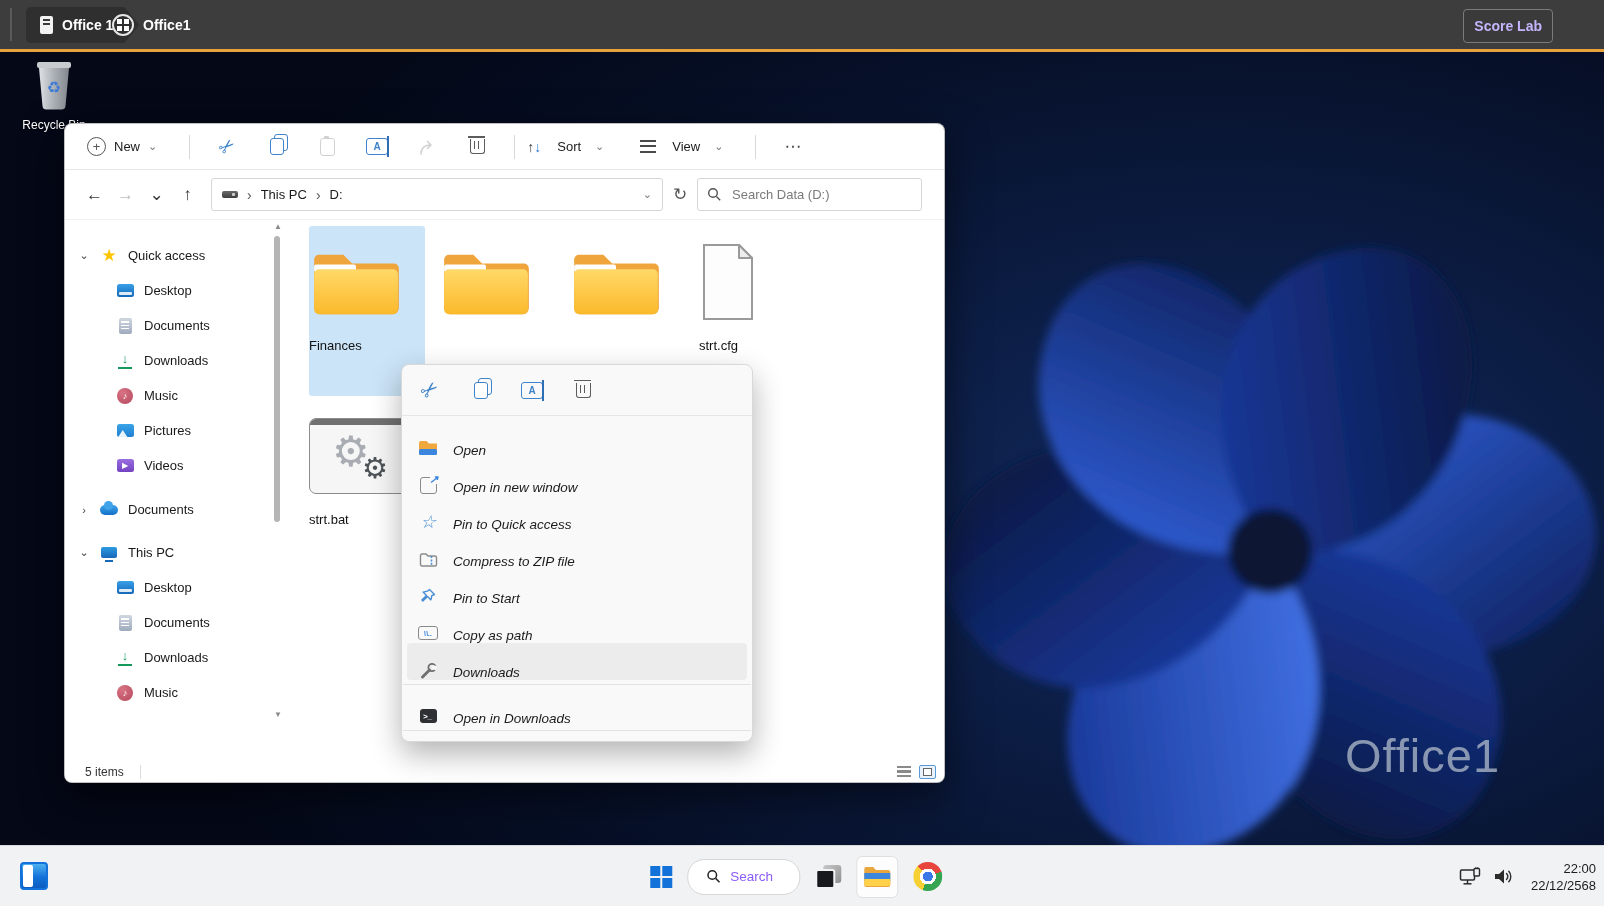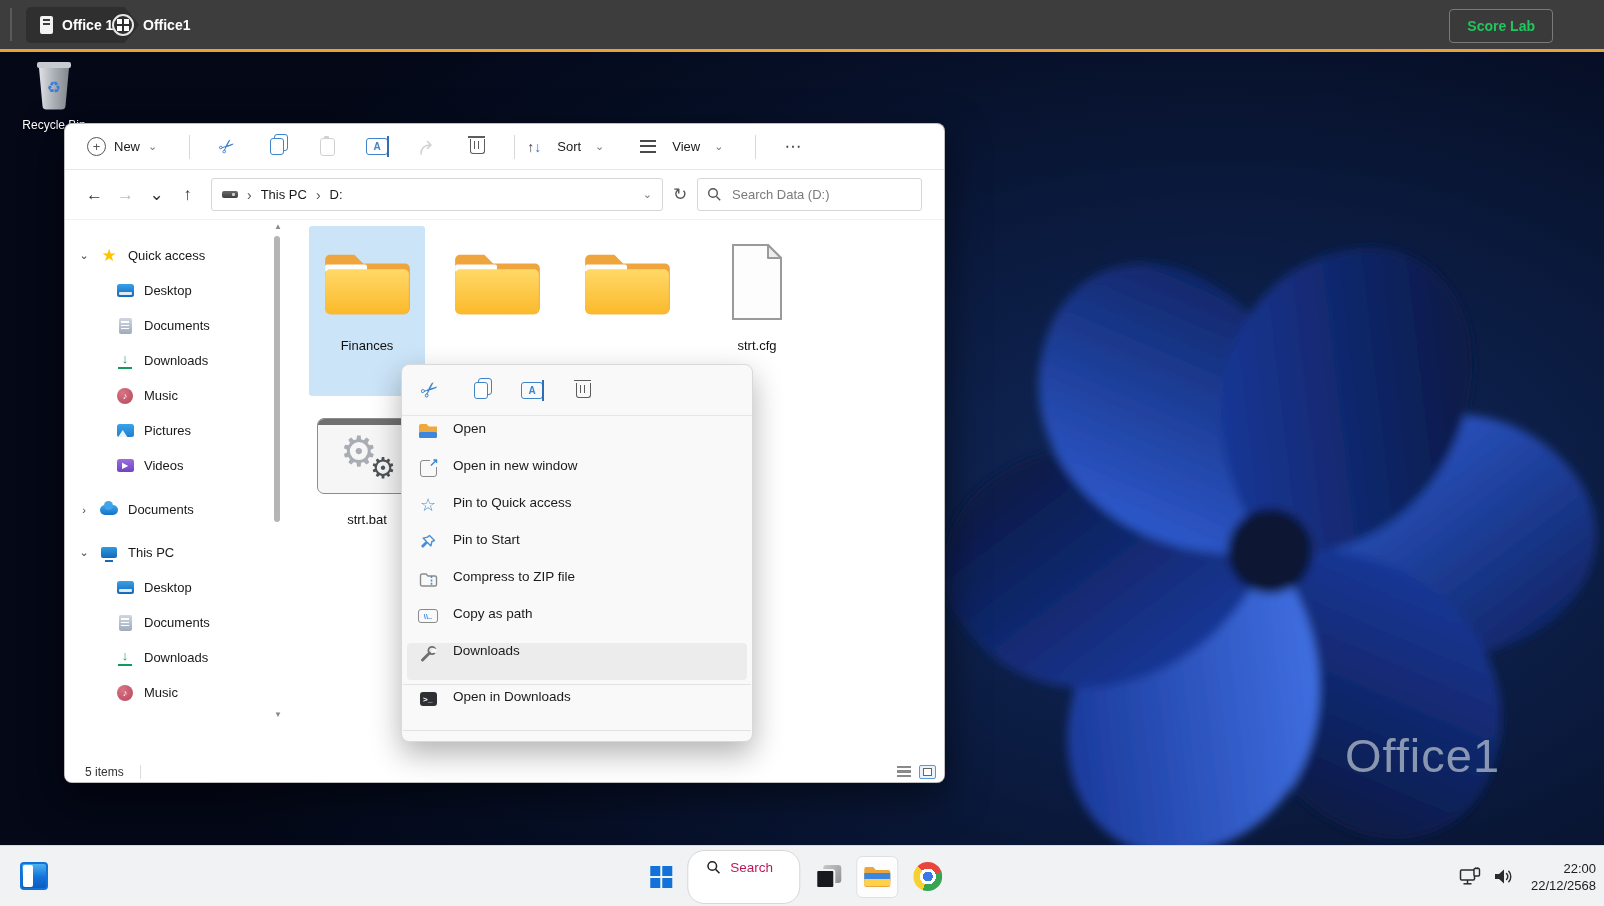--- a/index.html
+++ b/index.html
@@ -15,22 +15,22 @@
        clip-path:polygon(0 0,calc(100% - 15px) 0,100% 50%,calc(100% - 15px) 100%,0 100%);
        border-radius:5px;font-size:14px;font-weight:700;}
   .pc-icon{width:13px;height:18px;background:#f2f2f2;border-radius:2px;position:relative;}
   .pc-icon::before{content:"";position:absolute;left:3px;top:3px;width:7px;height:2px;background:#3a3a3a;box-shadow:0 4px 0 #3a3a3a;}
   .tab2{position:absolute;left:112px;top:10px;display:flex;align-items:center;gap:9px;color:#fff;
         font-size:14px;font-weight:700;height:30px;}
   .win-circle{width:22px;height:22px;border:2px solid #e6e6e6;border-radius:50%;
               display:flex;align-items:center;justify-content:center;box-sizing:border-box;}
   .win4{display:grid;grid-template-columns:5px 5px;grid-template-rows:5px 5px;gap:1.5px;}
   .win4 span{background:#fff;}
-  .score-btn{position:absolute;right:51px;top:9px;height:32px;padding:0 17px;background:#3a3a3a;
-             border:1px solid #7a7a7a;border-radius:4px;color:#22c55e;font-size:14px;font-weight:700;
+  .score-btn{position:absolute;right:51px;top:9px;height:32px;padding:0 10px;background:#3a3a3a;
+             border:1px solid #7a7a7a;border-radius:4px;color:#c4b5fd;font-size:14px;font-weight:700;
              display:flex;align-items:center;}
 
   
   .desktop{position:absolute;left:0;top:52px;width:100%;height:793px;overflow:hidden;
     background:radial-gradient(ellipse 1100px 700px at 76% 58%, #122a5e 0%, #0b1b40 40%, #060f26 72%, #040817 100%);}
   .bloom{position:absolute;left:880px;top:140px;width:780px;height:700px;}
   .watermark{position:absolute;left:1345px;top:676px;font-size:47px;color:#b9c3d0;opacity:.72;letter-spacing:1px;z-index:1;}
 
   
   .bin{position:absolute;left:14px;top:8px;width:80px;text-align:center;z-index:2;}
@@ -112,21 +112,21 @@
   .ic-cloud::before{content:"";position:absolute;left:4px;top:-4px;width:9px;height:9px;border-radius:50%;
                     background:#41a4ea;}
   .ic-pc{width:16px;height:11px;border-radius:2px;background:linear-gradient(#2e9ae0,#1668b8);position:relative;}
   .ic-pc::after{content:"";position:absolute;left:4px;bottom:-4px;width:8px;height:2px;background:#1668b8;}
 
   .sscroll{position:absolute;left:207px;top:2px;width:10px;height:497px;}
   .sarrow{position:absolute;left:2px;font-size:8px;color:#8a8a8a;}
   .sthumb{position:absolute;left:2px;top:14px;width:6px;height:286px;background:#b5b5b5;border-radius:3px;}
 
   .files{position:relative;flex:1;}
-  .tile{position:absolute;width:116px;height:170px;display:flex;flex-direction:column;align-items:center;border-radius:3px;}
+  .tile{position:absolute;width:116px;height:170px;display:flex;flex-direction:column;align-items:flex-start;border-radius:3px;}
   .tile.selected{background:#cbe4f7;}
   .tile .ticon{height:112px;display:flex;align-items:center;justify-content:center;}
   .tile .tlabel{font-size:13px;color:#111;}
   .bat-panel{width:100px;height:76px;background:#f6f6f6;border:1.6px solid #8d8d8d;border-radius:7px;
              position:relative;box-sizing:border-box;overflow:hidden;}
   .bat-panel::before{content:"";position:absolute;left:0;top:0;right:0;height:6px;background:#707070;}
   .gear1{position:absolute;left:22px;top:8px;font-size:42px;color:#a9adb3;}
   .gear2{position:absolute;left:52px;top:32px;font-size:29px;color:#4e5358;}
 
   .statusbar{position:absolute;left:0;bottom:0;width:100%;height:21px;display:flex;align-items:center;
@@ -141,22 +141,22 @@
 
   
   .cmenu{position:absolute;left:336px;top:240px;width:352px;background:#f9f9f9;border:1px solid #d9d9d9;
          border-radius:8px;box-shadow:0 12px 30px rgba(0,0,0,.30);z-index:20;box-sizing:border-box;}
   .icon-row{height:50px;display:flex;align-items:center;padding-left:16px;gap:27px;border-bottom:1px solid #e6e6e6;}
   .ir-slot{width:24px;display:flex;justify-content:center;align-items:center;}
   .trash{position:relative;width:13px;height:14px;border:1.5px solid #5c5c5c;border-top:none;border-radius:0 0 3px 3px;}
   .trash::before{content:"";position:absolute;left:-3px;top:-3px;width:17px;height:1.5px;background:#5c5c5c;}
   .trash::after{content:"";position:absolute;left:3px;top:2px;width:1.3px;height:8px;background:#5c5c5c;box-shadow:4px 0 0 #5c5c5c;}
   .menu-list{padding:5px 0 6px;}
-  .m-item{height:37px;margin:0 5px;padding:0 11px;border-radius:4px;display:flex;align-items:flex-start;gap:15px;
-          font-size:13.5px;color:#1b1b1b;}
+  .m-item{height:37px;margin:0 5px;padding:0 11px;border-radius:4px;display:flex;align-items:flex-end;gap:15px;
+          font-size:13.5px;color:#1b1b1b;font-style:italic;}
   .m-item.hover{background:#ececec;}
   .mi{width:20px;height:20px;display:flex;align-items:center;justify-content:center;flex:none;}
   .m-sep{height:1px;background:#e2e2e2;margin:4px 1px;}
   .mi-openfolder{position:relative;width:18px;height:14px;}
   .mi-openfolder::before{content:"";position:absolute;inset:0;background:#efa83e;border-radius:2px;
       clip-path:polygon(0 0,42% 0,55% 18%,100% 18%,100% 100%,0 100%);}
   .mi-openfolder::after{content:"";position:absolute;left:0;bottom:0;width:18px;height:6px;background:#3c86dd;border-radius:1.5px;}
   .mi-newwin{position:relative;width:15px;height:15px;border:1.6px solid #8a8a8a;border-radius:3px;}
   .mi-newwin::before{content:"";position:absolute;right:-3px;top:-3px;width:9px;height:9px;background:#f9f9f9;}
   .mi-newwin::after{content:"↗";position:absolute;right:-3px;top:-5px;font-size:11px;color:#3c86dd;font-weight:700;}
@@ -169,21 +169,21 @@
   
   .taskbar{position:absolute;left:0;bottom:0;width:100%;height:61px;background:#f1f2f4;border-top:1px solid #dadada;
            z-index:40;box-sizing:border-box;}
   .widget-ic{position:absolute;left:20px;top:16px;width:28px;height:28px;border-radius:4px;
              background:linear-gradient(#4db2f0,#1272d9 55%,#0d5cc0);border:2px solid #1272d9;box-sizing:border-box;position:absolute;}
   .widget-ic::before{content:"";position:absolute;left:1px;top:1px;bottom:1px;width:10px;background:#fff;border-radius:2px;}
   .tb-center{position:absolute;left:50%;top:0;height:61px;transform:translateX(-52%);display:flex;align-items:center;gap:15px;}
   .start-ic{display:grid;grid-template-columns:10px 10px;grid-template-rows:10px 10px;gap:2px;}
   .start-ic span{background:#1272d9;}
   .tb-search{height:34px;background:#fff;border:1px solid #d7d7d7;border-radius:17px;display:flex;align-items:center;
-             gap:9px;padding:0 26px 18px 18px;font-size:13.5px;color:#be185d;}
+             gap:9px;padding:0 26px 0 18px;font-size:13.5px;color:#8b5cf6;}
   .taskview{position:relative;width:26px;height:24px;}
   .taskview::before{content:"";position:absolute;right:0;top:0;width:18px;height:18px;border-radius:3px;
                     background:linear-gradient(135deg,#c9c9c9,#8f8f8f);}
   .taskview::after{content:"";position:absolute;left:0;bottom:0;width:16px;height:16px;border-radius:3px;
                    background:#17191d;border:2px solid #f1f2f4;}
   .tb-tile{width:42px;height:42px;background:#fdfdfd;border:1px solid #e0e0e0;border-radius:6px;
            display:flex;align-items:center;justify-content:center;box-sizing:border-box;}
   .chrome-ic{width:29px;height:29px;border-radius:50%;
     background:radial-gradient(circle,#3a78e8 0 5px,#fff 5px 8px,transparent 8px),
                conic-gradient(from -45deg,#e8453c 0 115deg,#35a552 115deg 245deg,#f7d033 245deg 360deg);}
@@ -524,34 +524,34 @@
             <span>Open in new window</span>
           </div>
           <div class="m-item">
             <span class="mi">
                 <span class="mi-star">☆</span>
               </span>
             <span>Pin to Quick access</span>
           </div>
           <div class="m-item">
             <span class="mi">
-                <svg width="18" height="18" viewBox="0 0 18 18">
-              <path d="M10.5 2.5 l5 5 -2.6 1 -1 4.4 -3.4 -3.4 -4.6 4.6 -1 -1 4.6 -4.6 -3.4 -3.4 4.4 -1 Z" fill="none" stroke="#4a8fd4" stroke-width="1.4" stroke-linejoin="round"></path>
-            </svg>
-              </span>
-            <span>Pin to Start</span>
-          </div>
-          <div class="m-item">
-            <span class="mi">
                 <svg width="19" height="16" viewBox="0 0 19 16">
               <path d="M1.5 4.5 a1.5 1.5 0 0 1 1.5 -1.5 h4 l2 2 h7 a1.5 1.5 0 0 1 1.5 1.5 v7 a1.5 1.5 0 0 1 -1.5 1.5 h-13 a1.5 1.5 0 0 1 -1.5 -1.5 Z" fill="none" stroke="#8a8a8a" stroke-width="1.4"></path>
               <line x1="12.5" y1="5" x2="12.5" y2="14" stroke="#4a8fd4" stroke-width="1.6" stroke-dasharray="2 1.4"></line>
             </svg>
               </span>
             <span>Compress to ZIP file</span>
+          </div>
+          <div class="m-item">
+            <span class="mi">
+                <svg width="18" height="18" viewBox="0 0 18 18">
+              <path d="M10.5 2.5 l5 5 -2.6 1 -1 4.4 -3.4 -3.4 -4.6 4.6 -1 -1 4.6 -4.6 -3.4 -3.4 4.4 -1 Z" fill="none" stroke="#4a8fd4" stroke-width="1.4" stroke-linejoin="round"></path>
+            </svg>
+              </span>
+            <span>Pin to Start</span>
           </div>
           <div class="m-item">
             <span class="mi">
                 <span class="mi-path">\\..</span>
               </span>
             <span>Copy as path</span>
           </div>
           <div class="m-item hover">
             <span class="mi">
                 <svg width="19" height="19" viewBox="0 0 19 19">

